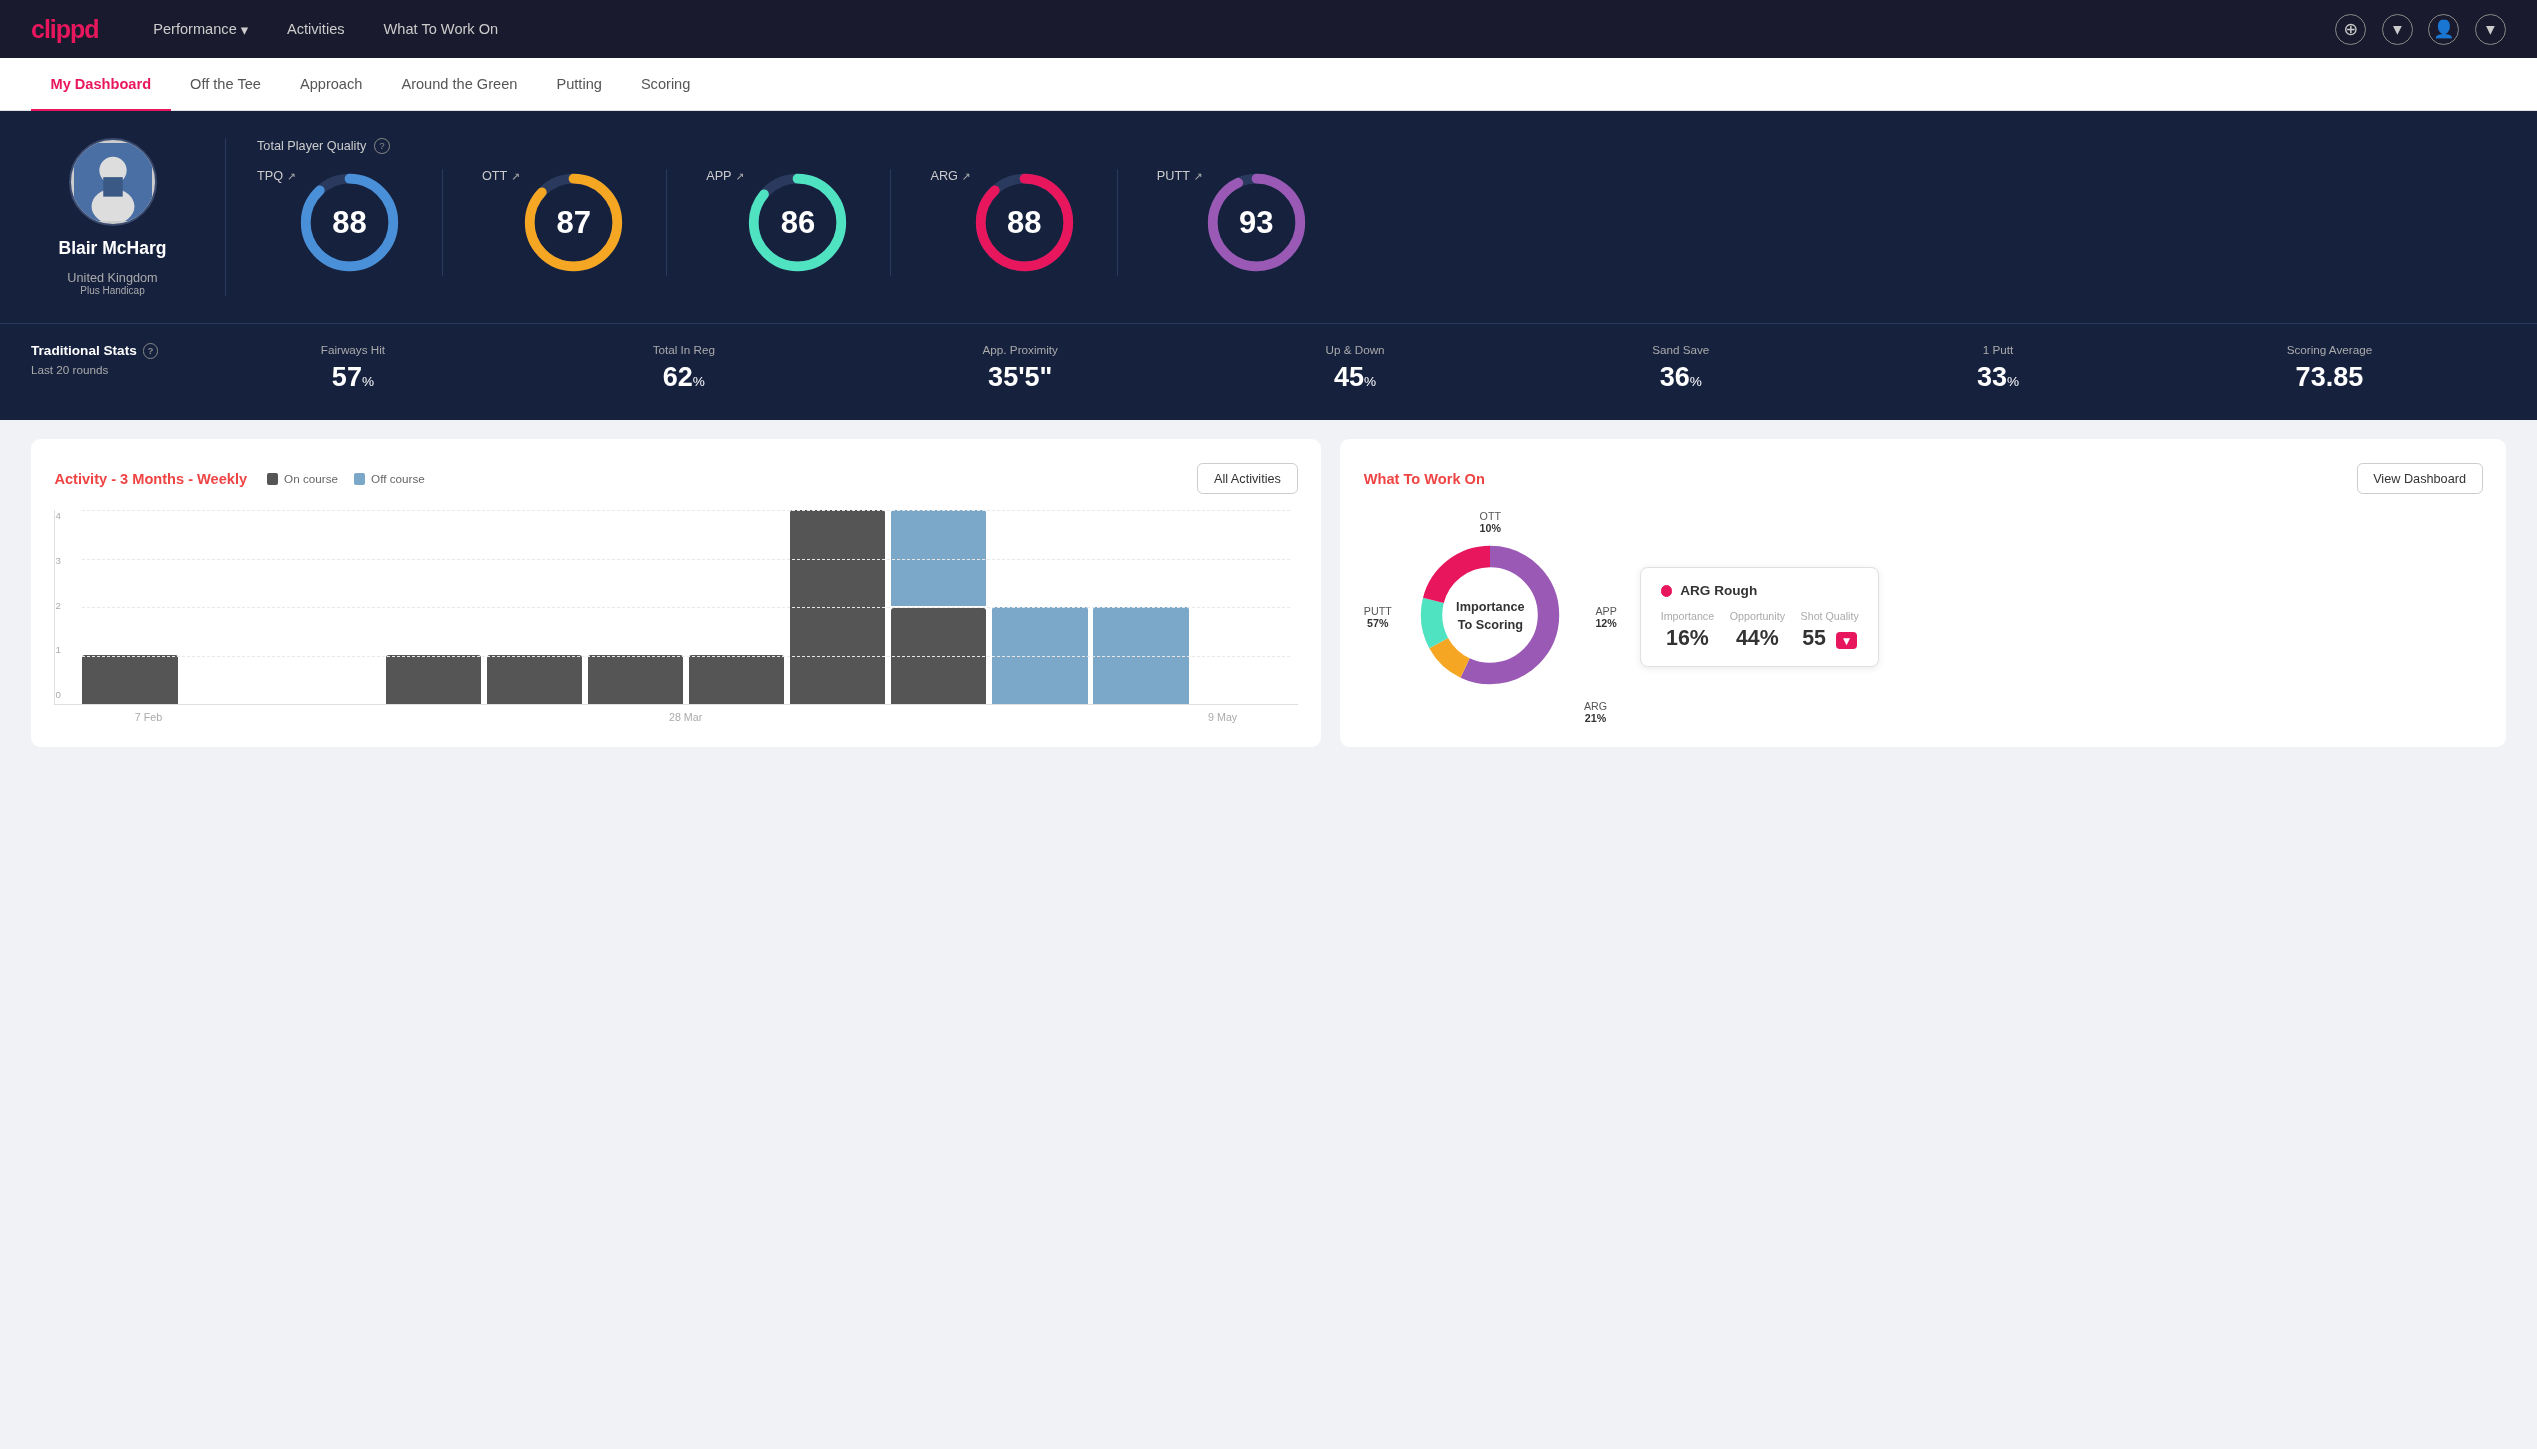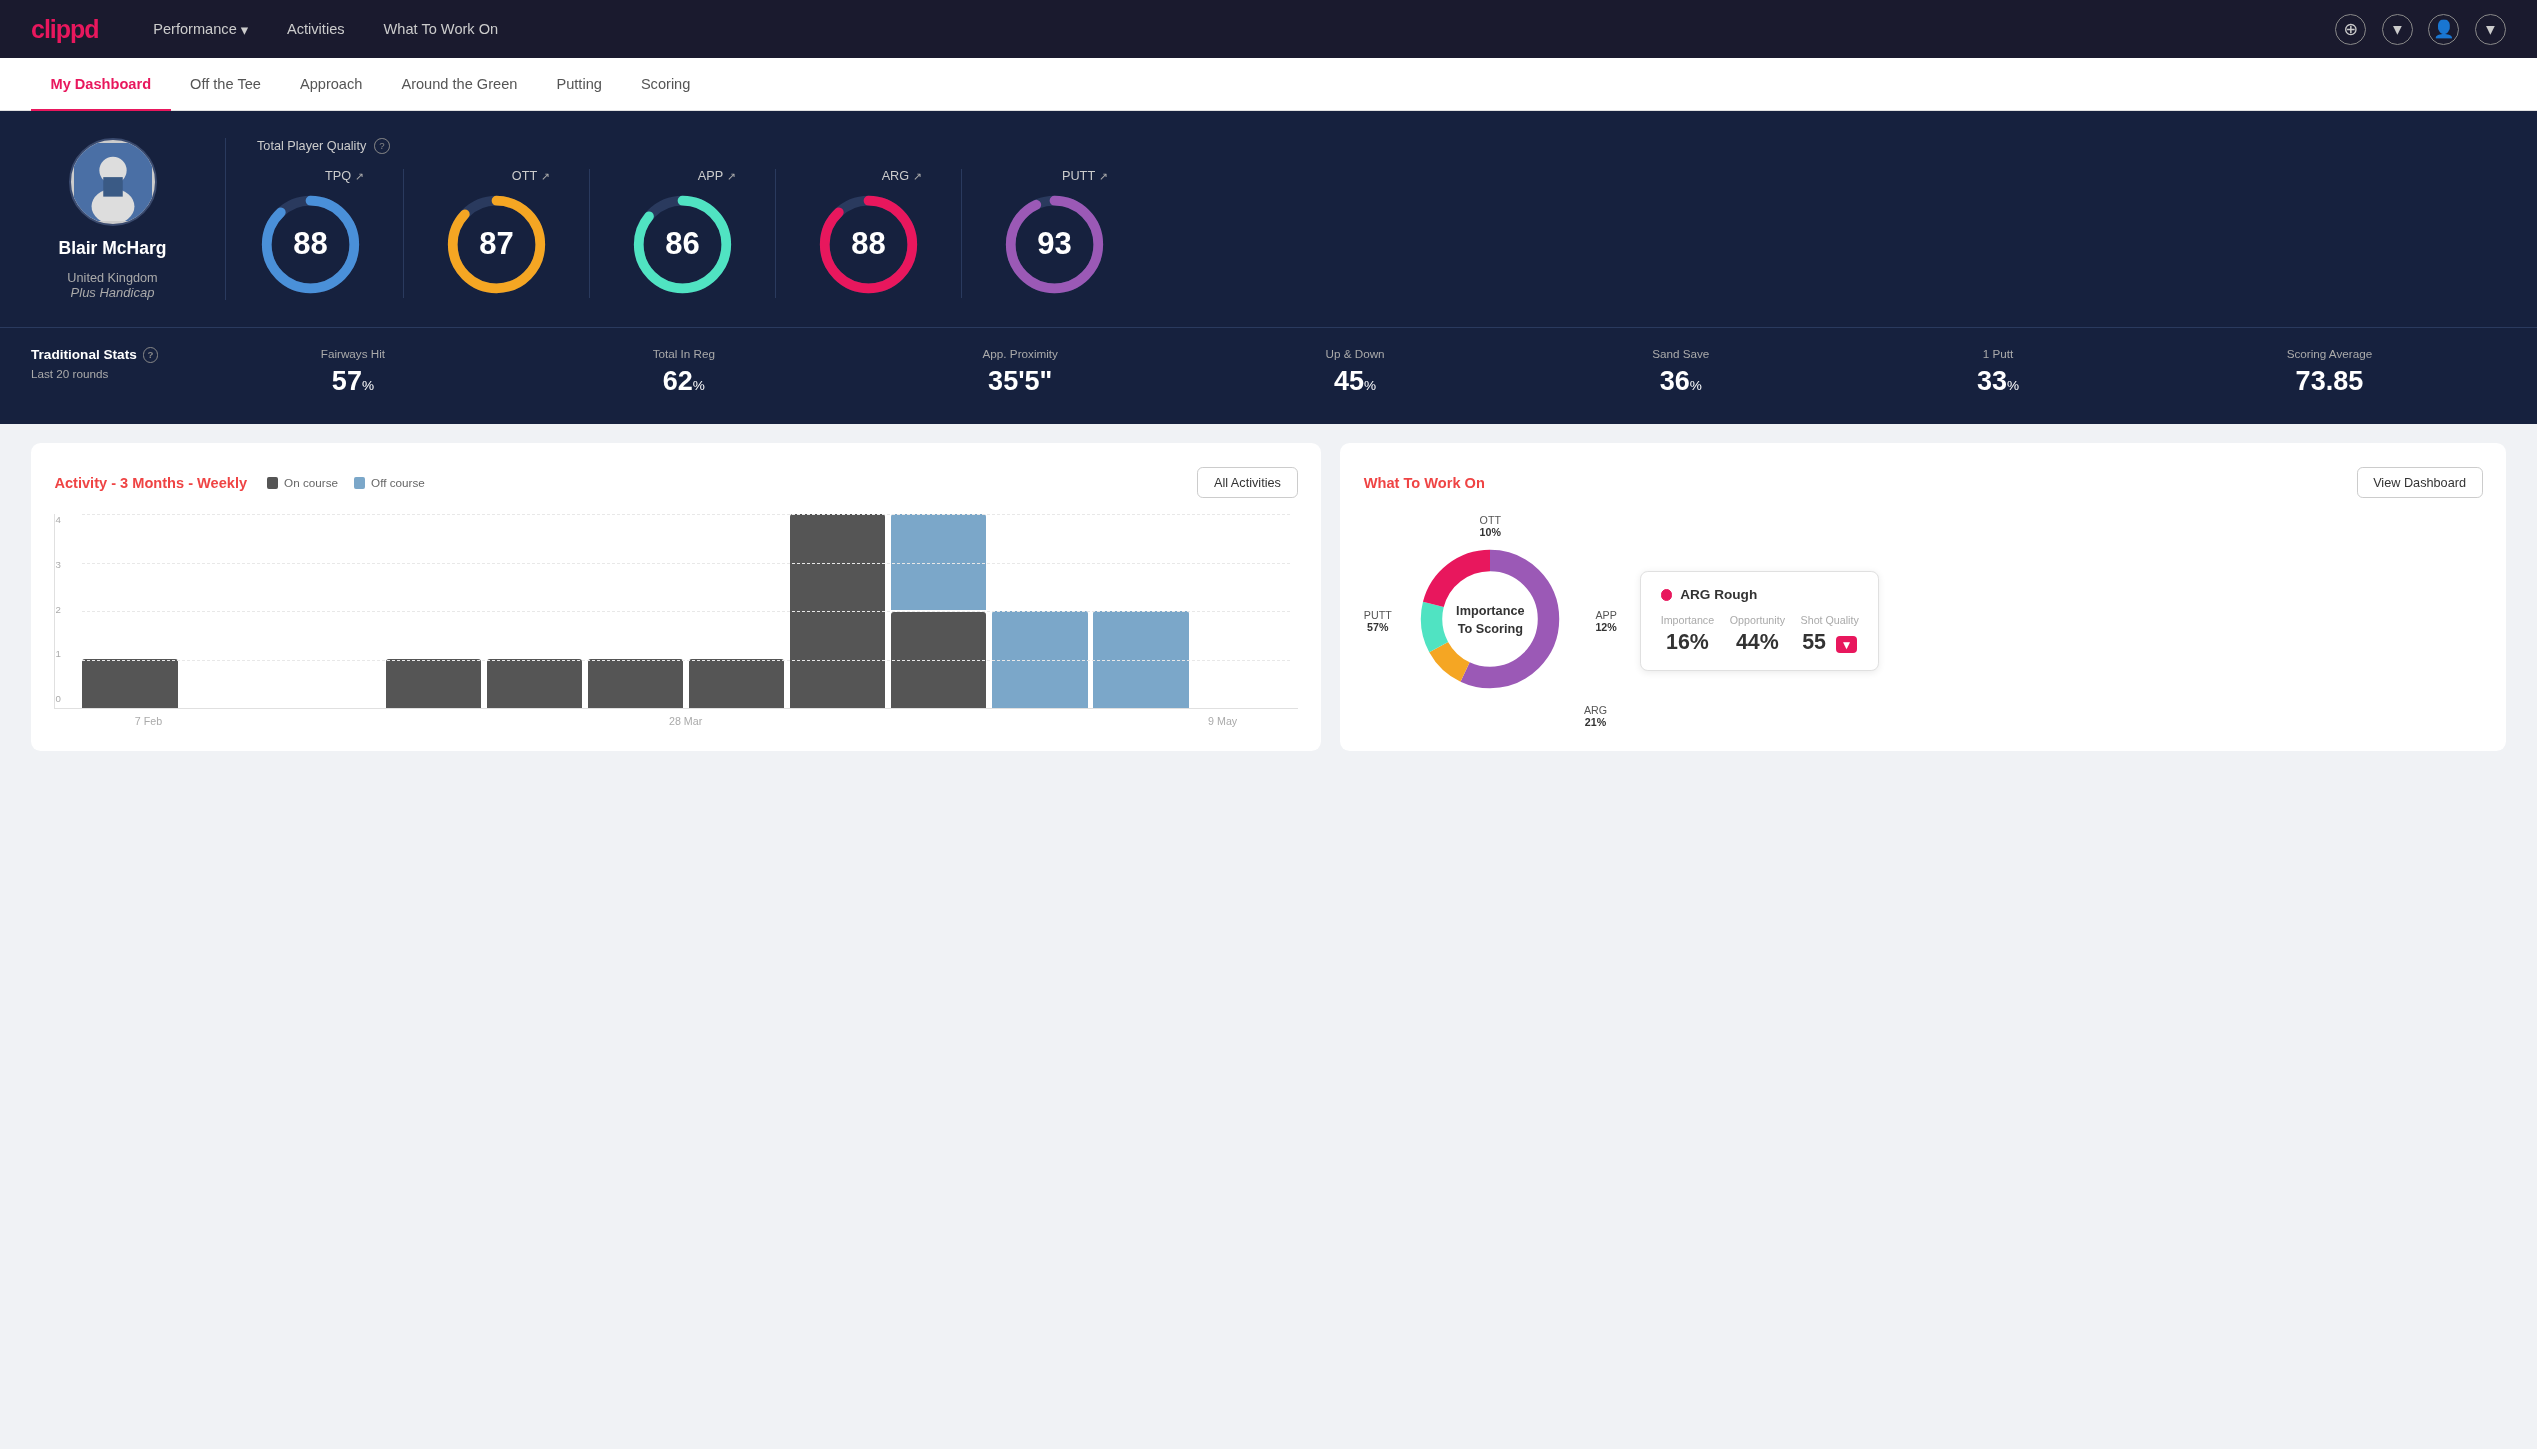--- a/index.html
+++ b/index.html
@@ -87,21 +87,21 @@
       border-radius: 50%;
       background: #ccc;
       overflow: hidden;
       margin-bottom: 11.7px;
       border: 2.9px solid #3a4a6e;
       display: flex; align-items: center; justify-content: center;
     }
     .avatar-svg { width: 78px; height: 78px; }
     .player-name { font-size: 17.5px; font-weight: 700; color: #fff; margin-bottom: 12px; }
     .player-country { font-size: 12.7px; color: #aaa; }
-    .player-handicap { font-size: 13px; color: #aaa; font-style: italic; }
+    .player-handicap { font-size: 10px; color: #aaa; }
 
     .scores-section {
       flex: 1;
       padding-left: 31px;
     }
     .tpq-label {
       display: flex; align-items: center; gap: 7.8px;
       color: #ccc; font-size: 12.7px; margin-bottom: 15.6px;
     }
     .help-icon {
@@ -111,22 +111,22 @@
       display: flex; align-items: center; justify-content: center;
       font-size: 9.7px; color: #888; cursor: pointer;
     }
     .score-circles {
       display: flex;
       align-items: center;
       gap: 0;
     }
     .score-card {
       display: flex;
-      flex-direction: column;
-      align-items: flex-end;
+      flex-direction: row;
+      align-items: flex-start;
       padding: 0 39px;
       border-right: 1px solid #2a3a5e;
     }
     .score-card:first-child { padding-left: 0; }
     .score-card:last-child { border-right: none; }
     .score-label {
       font-size: 12.7px;
       color: #ccc;
       margin-bottom: 7.8px;
       display: flex; align-items: center; gap: 3.9px;

